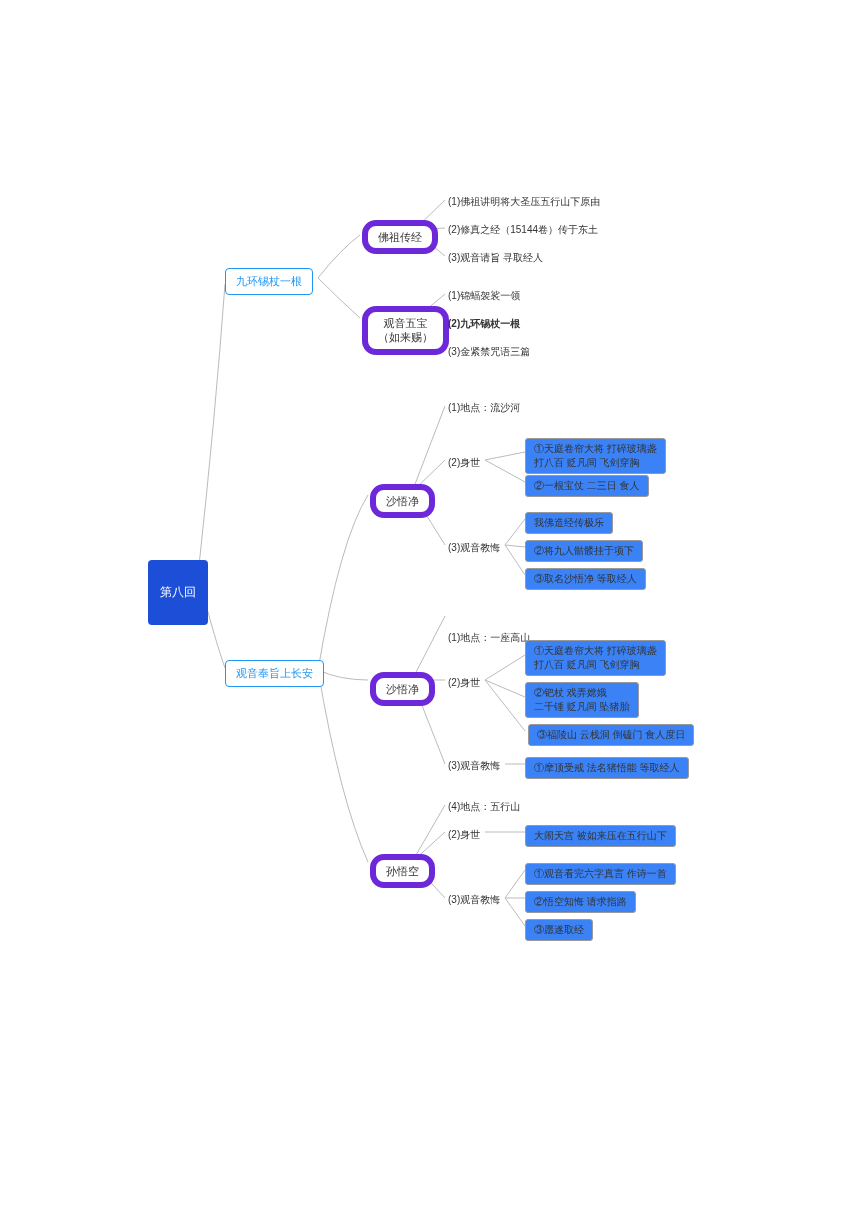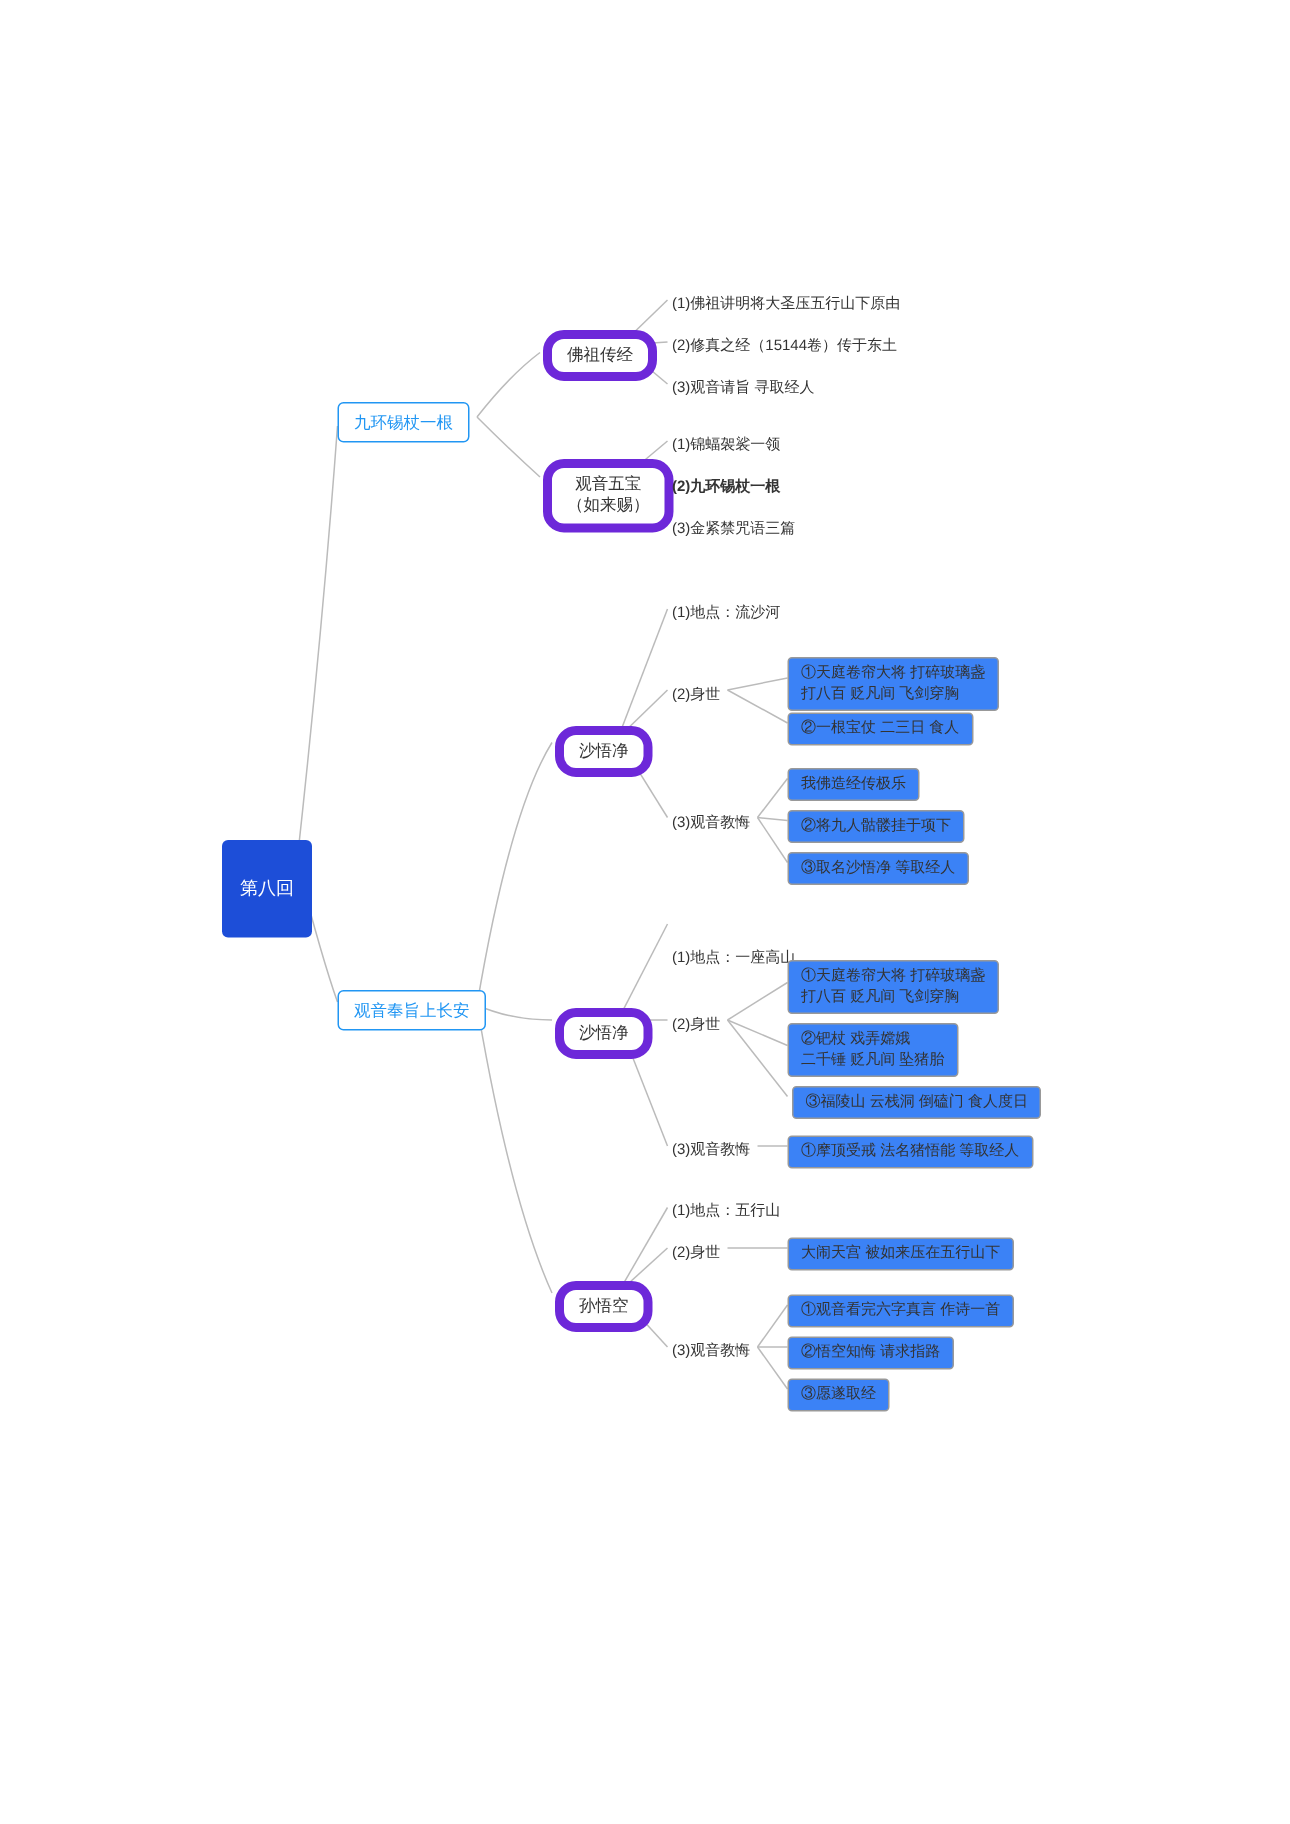--- a/index.html
+++ b/index.html
@@ -141,19 +141,19 @@
 <div class="text-node" style="left:448px;top:676px;">(2)身世</div>
 <div class="box-node" style="left:525px;top:640px;white-space:pre-line;">①天庭卷帘大将 打碎玻璃盏
 打八百 贬凡间 飞剑穿胸</div>
 <div class="box-node" style="left:525px;top:682px;white-space:pre-line;">②钯杖 戏弄嫦娥
 二千锤 贬凡间 坠猪胎</div>
 <div class="box-node" style="left:528px;top:724px;text-align:center;">③福陵山 云栈洞 倒磕门 食人度日</div>
 <div class="text-node" style="left:448px;top:759px;">(3)观音教悔</div>
 <div class="box-node" style="left:525px;top:757px;">①摩顶受戒 法名猪悟能 等取经人</div>
 
 <div class="oval-node" style="left:370px;top:854px;">孙悟空</div>
-<div class="text-node" style="left:448px;top:800px;">(1)地点：五行山</div>
+<div class="text-node" style="left:448px;top:800px;">(4)地点：五行山</div>
 <div class="text-node" style="left:448px;top:828px;">(2)身世</div>
 <div class="box-node" style="left:525px;top:825px;text-align:center;">大闹天宫 被如来压在五行山下</div>
 <div class="text-node" style="left:448px;top:893px;">(3)观音教悔</div>
 <div class="box-node" style="left:525px;top:863px;">①观音看完六字真言 作诗一首</div>
 <div class="box-node" style="left:525px;top:891px;">②悟空知悔 请求指路</div>
 <div class="box-node" style="left:525px;top:919px;">③愿遂取经</div>
 
 </body></html>

